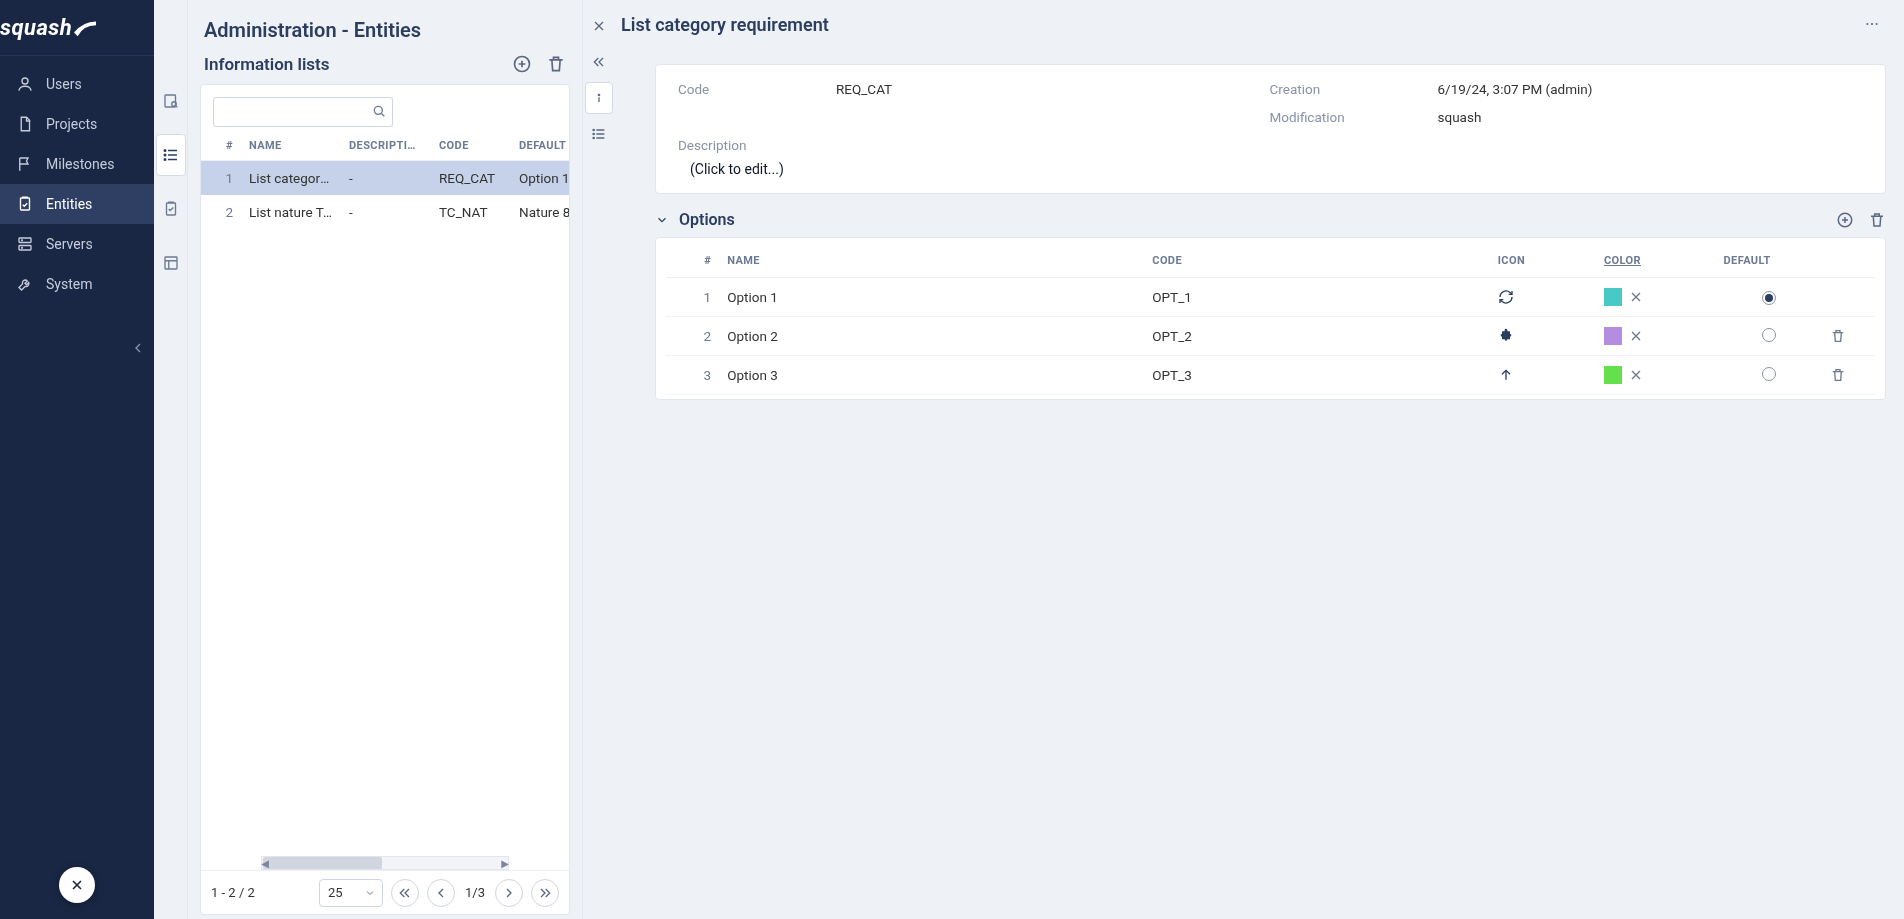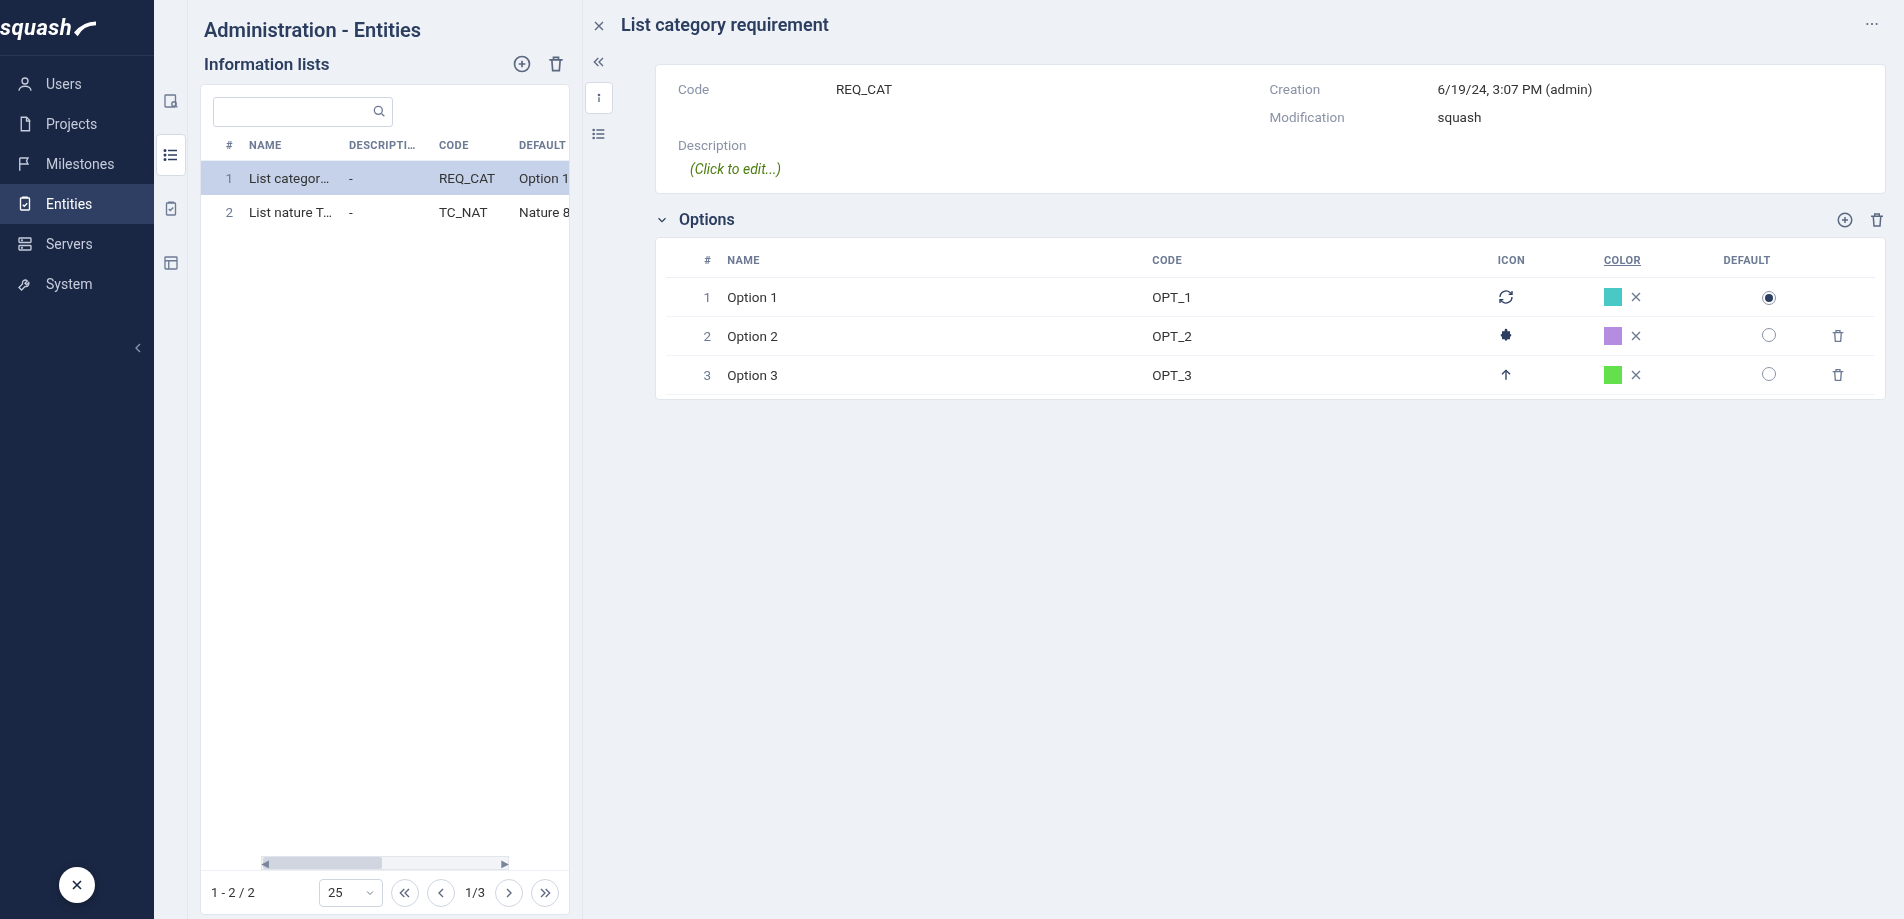--- a/index.html
+++ b/index.html
@@ -85,21 +85,21 @@
   .section-head { display:flex; align-items:center; justify-content:space-between; margin-bottom:8px; }
   .section-title { display:flex; align-items:center; gap:10px; font-size:16px; font-weight:600; color:#2c3e60; }
   .section-actions { display:flex; gap:14px; color:#5b6880; }
   .panel { background:#fff; border:1px solid #e1e5ec; border-radius:4px; padding:16px 22px; }
 
   .kv { display:grid; grid-template-columns: 150px 1fr 160px 1fr; row-gap:12px; column-gap:8px; align-items:start; }
   .kv .k { color:#8a93a6; font-size:13.5px; }
   .kv .v { color:#333; font-size:13.5px; }
   .desc-block { grid-column: 1 / span 4; }
   .desc-label { color:#8a93a6; font-size:13.5px; margin-bottom:8px; }
-  .desc-edit { color:#4d7c0f; padding-left:12px;font-style:italic; }
+  .desc-edit { color:#0f172a; padding-left:12px; }
 
   
   .otable { width:100%; border-collapse:collapse; }
   .otable th { text-align:left; font-size:11px; font-weight:700; color:#6c7a93; letter-spacing:.4px; padding:10px 8px; border-bottom:1px solid #eceff5; white-space:nowrap; }
   .otable td { padding:10px 8px; border-bottom:1px solid #f1f3f8; font-size:13.5px; color:#333; vertical-align:middle; white-space:nowrap; }
   .otable td.num { text-align:right; color:#6c7a93; width:40px; }
   .swatch { width:18px; height:18px; display:inline-block; vertical-align:middle; }
   .color-cell { display:flex; align-items:center; gap:6px; }
   .xbtn { color:#6c7a93; cursor:pointer; }
   .radio { width:14px; height:14px; border:1.5px solid #8a93a6; border-radius:50%; display:inline-flex; align-items:center; justify-content:center; }

